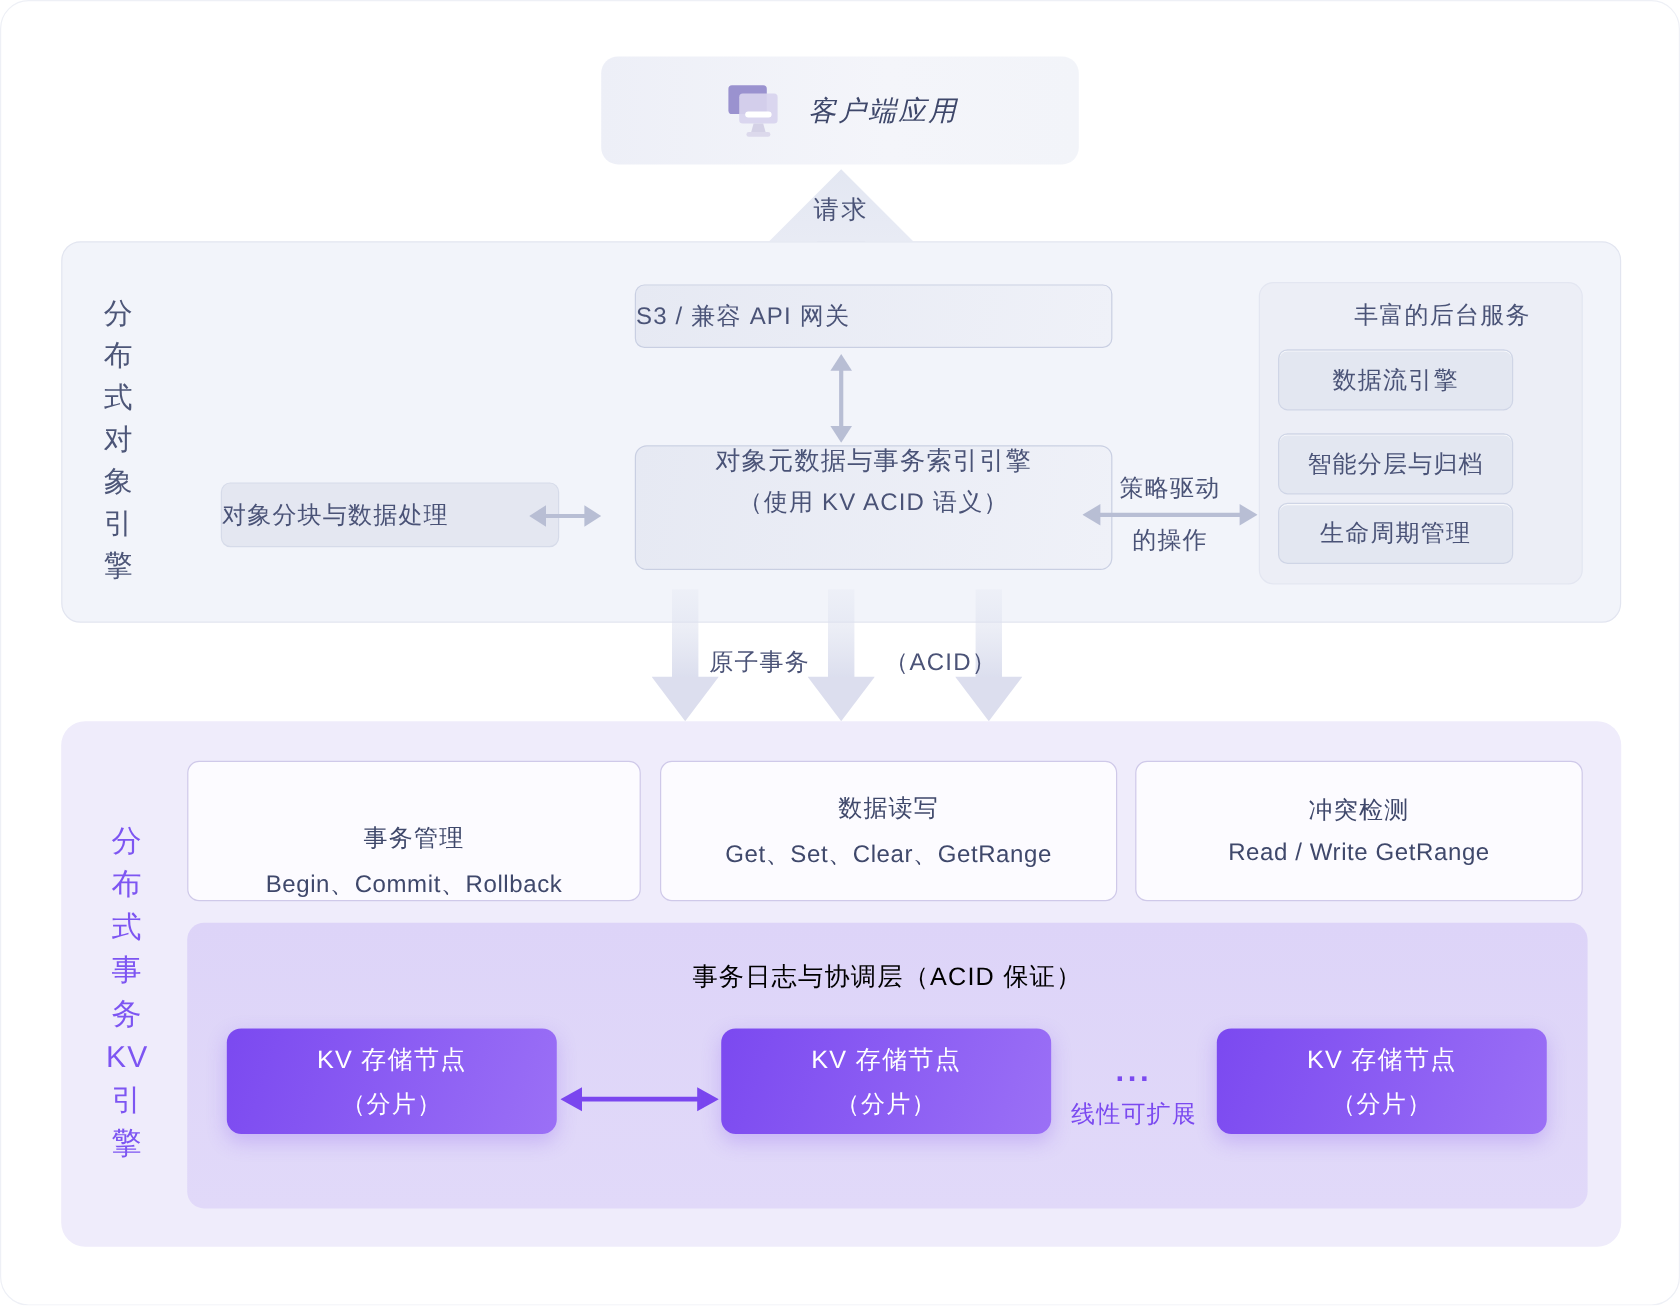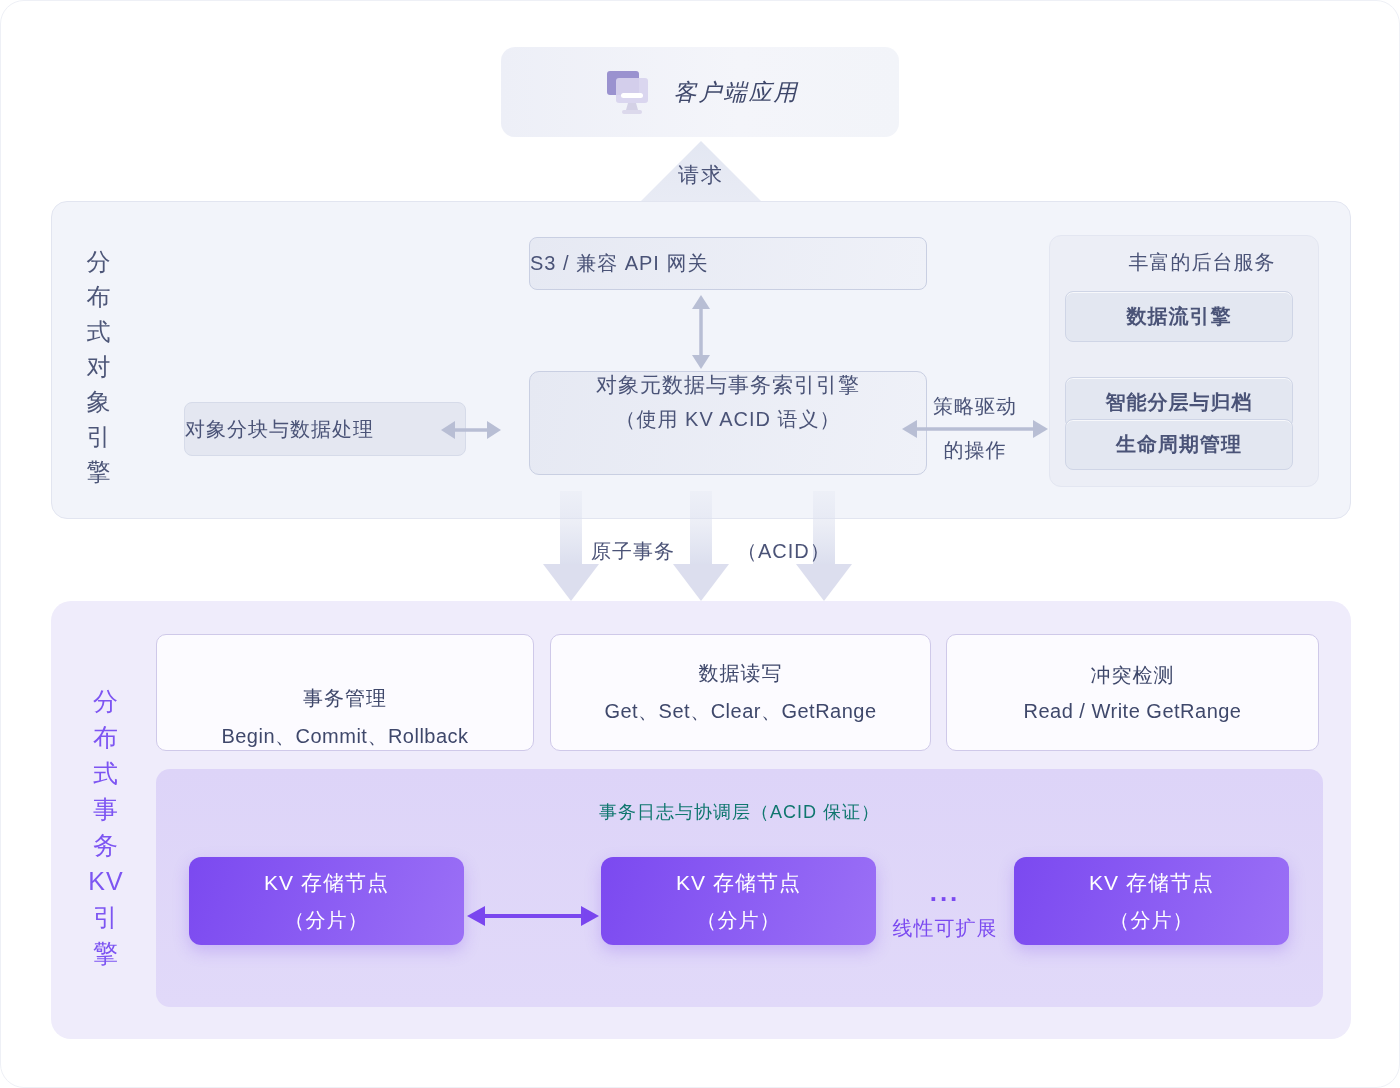--- a/index.html
+++ b/index.html
@@ -62,27 +62,27 @@
   .policy-text { width:140px; text-align:center; color:#4a5377; font-size:20px; letter-spacing:1px; }
   .policy-l1 { left:904px; top:392px; }
   .policy-l2 { left:904px; top:436px; }
 
   .backend-panel {
     left:1048px; top:234px; width:270px; height:252px;
     background:#eceef6; border:1px solid #e3e6f1; border-radius:12px;
   }
   .backend-title { left:1048px; top:248px; width:306px; text-align:center; color:#4a5377; font-size:20px; letter-spacing:1px; }
   .backend-item {
-    left:1064px; width:228px; height:51px;
+    left:1064px; width:196px; height:51px;
     background:#e3e7f1; border:1px solid #cfd5e6; border-radius:8px;
     box-shadow:inset 0 1px 0 rgba(255,255,255,0.7);
     display:flex; align-items:center; justify-content:center;
-    color:#4a5377; font-size:20px; letter-spacing:1px;font-weight:bold;
-  }
-  .bi-0 { top:290px; } .bi-1 { top:376px; } .bi-2 { top:418px; }
+    color:#4a5377; font-size:20px; letter-spacing:1px;
+  }
+  .bi-0 { top:290px; } .bi-1 { top:360px; } .bi-2 { top:418px; }
 
   
   .request-label { left:664px; top:160px; width:72px; text-align:center; color:#4a5377; font-size:21px; letter-spacing:2px; }
   .atomic-label { top:537px; color:#4b5377; font-size:20px; letter-spacing:1px; text-align:center; }
   .atomic-left { left:574px; width:116px; }
   .atomic-right { left:736px; width:92px; }
 
   
   .cap-box {
     background:#fcfbff; border:1.5px solid #cfc9e9; border-radius:10px;
@@ -93,21 +93,21 @@
   .cap-title { font-size:20px; font-weight:500; letter-spacing:1px; }
   .cap-detail { font-size:20px; letter-spacing:0.5px; }
 
   .coord-box {
     left:155px; top:768px; width:1167px; height:238px;
     background:linear-gradient(180deg,#ddd4f8 0%,#e1d9f9 100%);
     border-radius:14px;
   }
   .coord-title {
     left:155px; top:799px; width:1167px; text-align:center;
-    color:#0f766e; font-size:18px; font-weight:500; letter-spacing:1px;
+    color:#000000; font-size:21px; font-weight:500; letter-spacing:1px;
   }
   .kv-node {
     top:856px; width:275px; height:88px; border-radius:12px;
     background:linear-gradient(110deg,#7b49f0 0%,#9b70f6 100%);
     box-shadow:0 6px 16px rgba(123,73,240,0.25);
     display:flex; flex-direction:column; align-items:center; justify-content:center; gap:10px;
     color:#ffffff;
   }
   .kv-0 { left:188px; } .kv-1 { left:600px; } .kv-2 { left:1013px; }
   .kv-l1 { font-size:21px; font-weight:500; letter-spacing:1px; }

